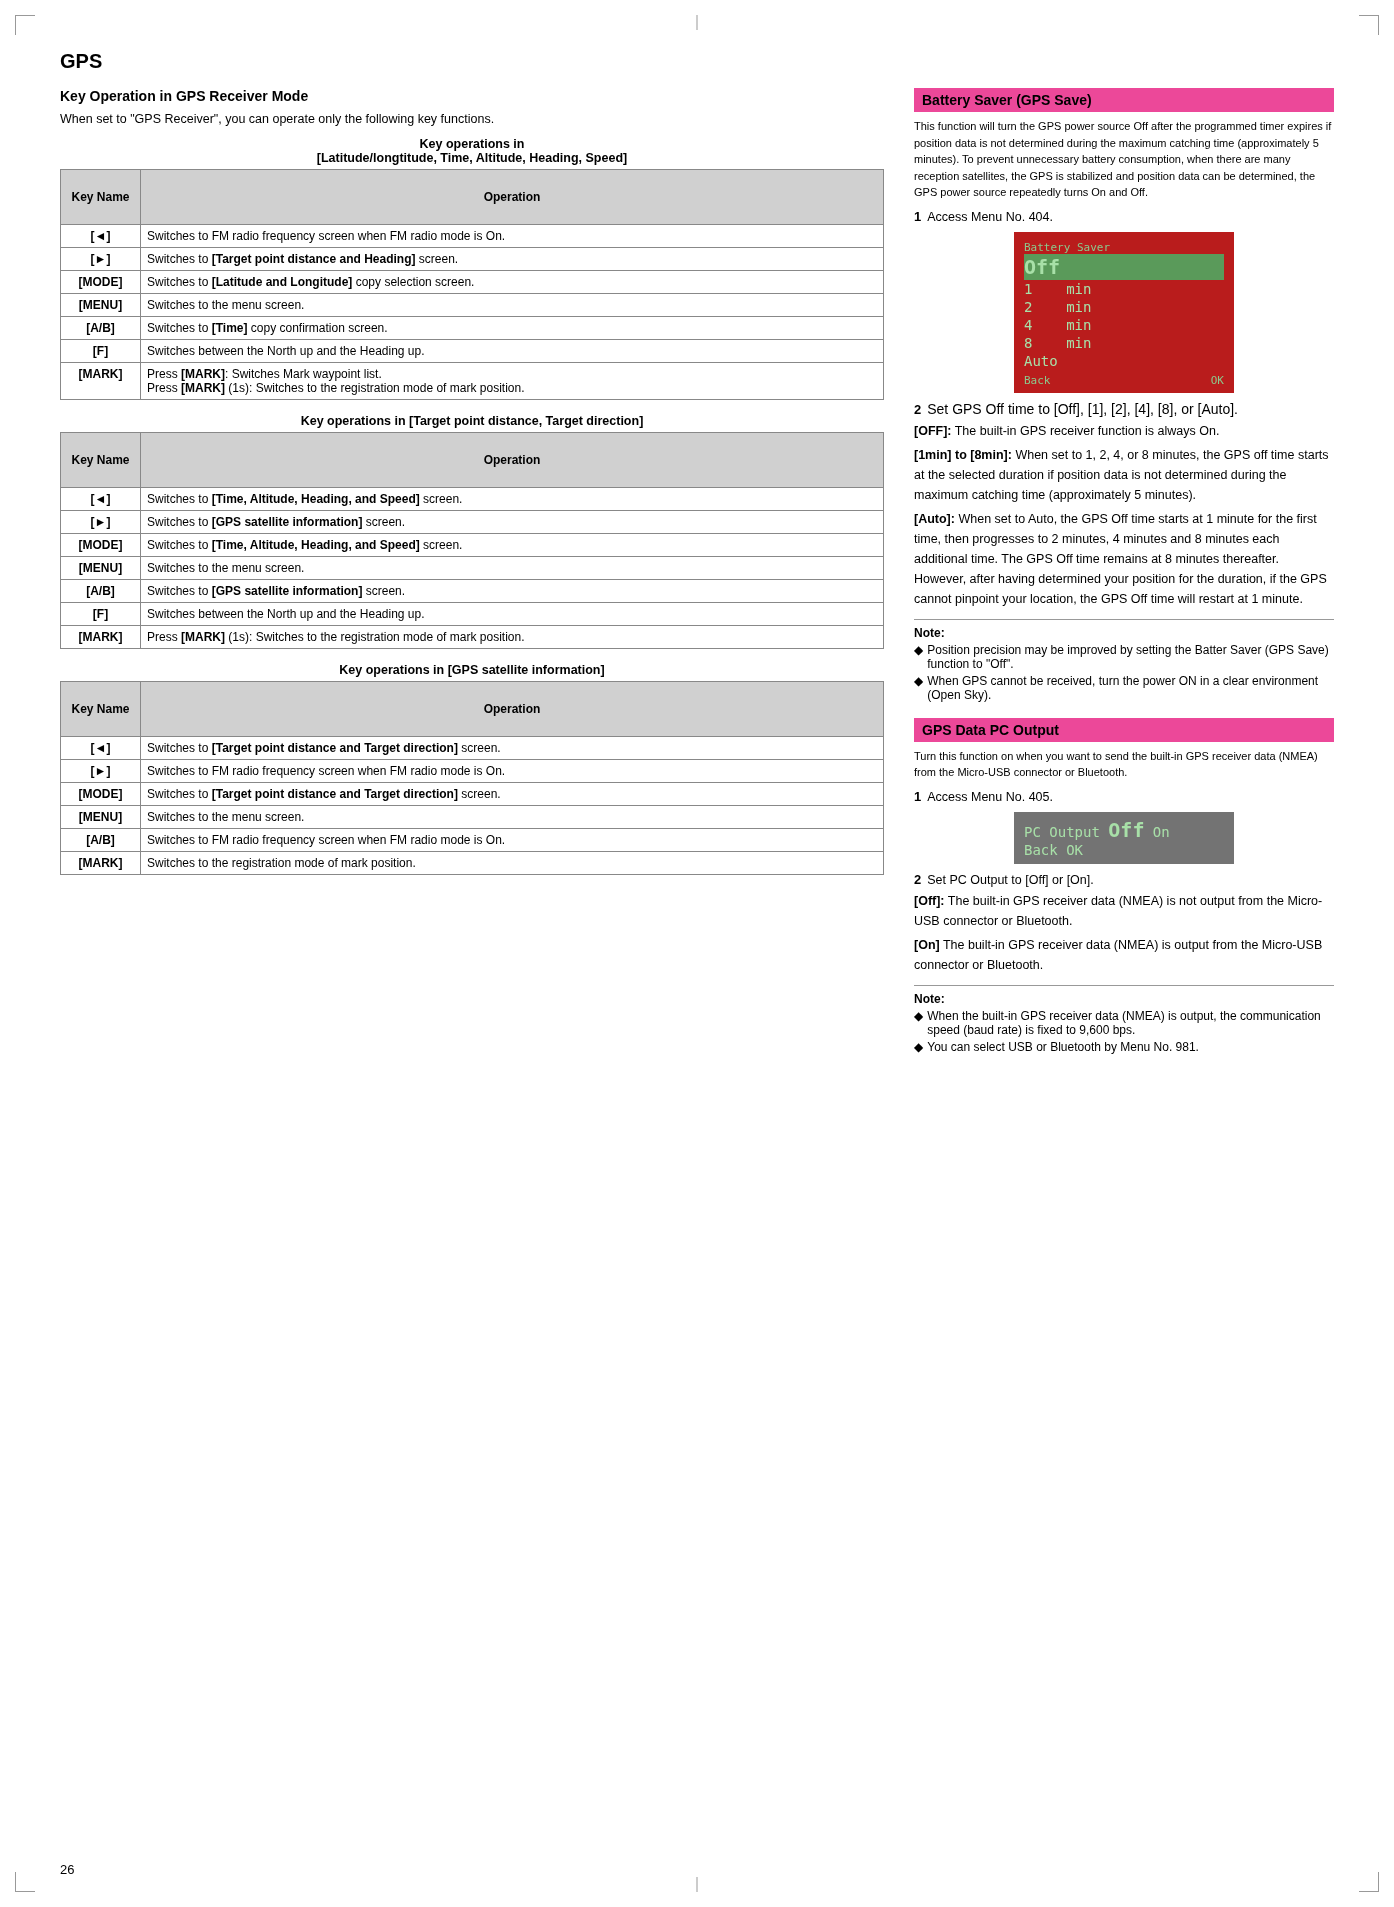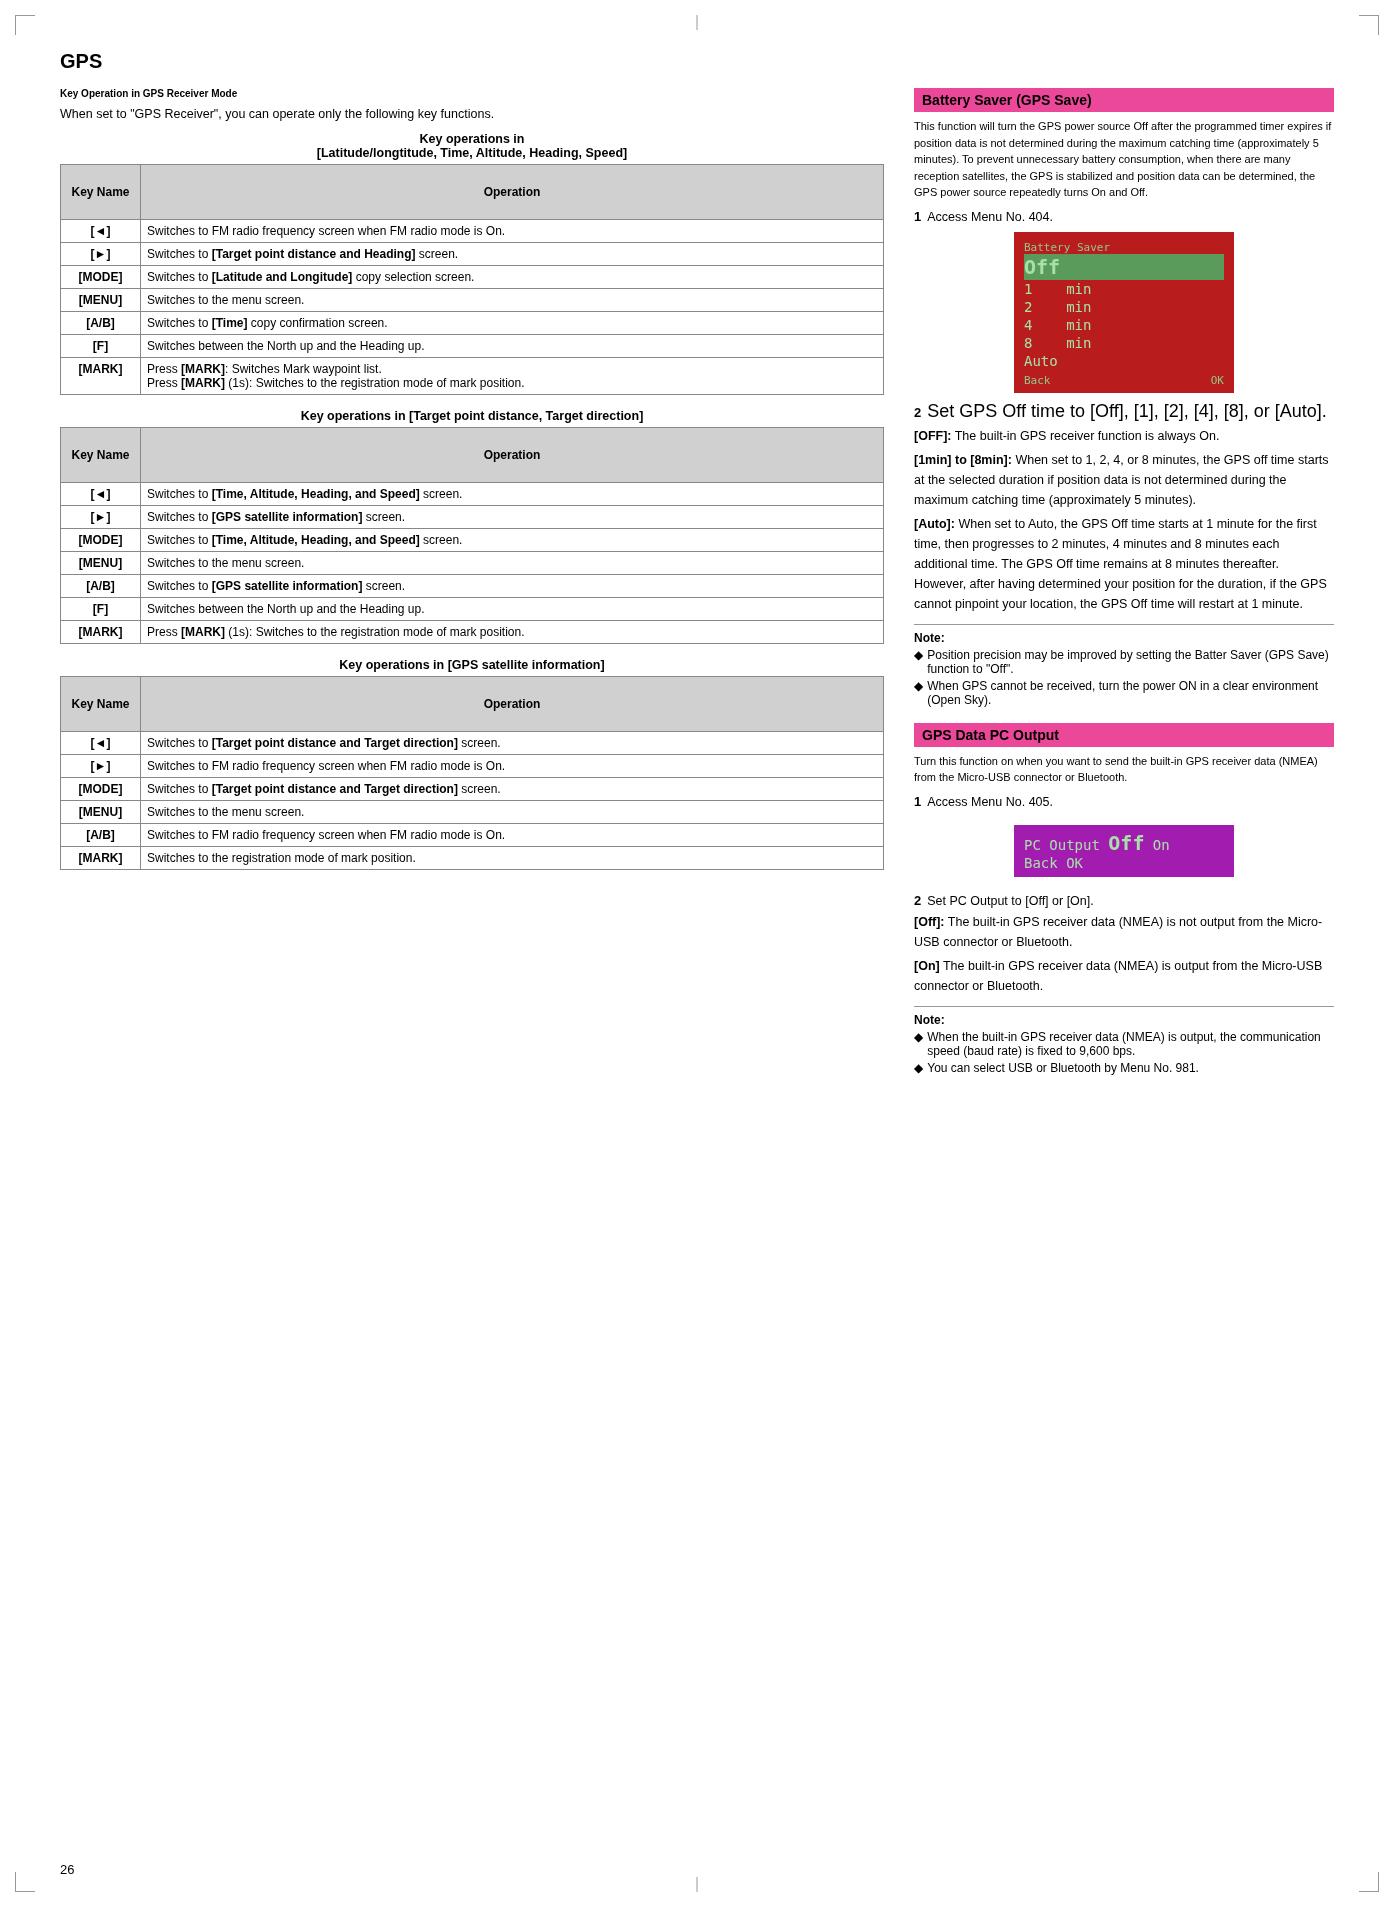--- a/index.html
+++ b/index.html
@@ -57,21 +57,21 @@
     .col-left {
       flex: 1;
       min-width: 0;
     }
     .col-right {
       width: 420px;
       flex-shrink: 0;
     }
 
     .section-title {
-      font-size: 10px;
+      font-size: 14px;
       font-weight: bold;
       margin-bottom: 6px;
     }
     .section-intro {
       font-size: 12.5px;
       margin-bottom: 8px;
       line-height: 1.5;
     }
 
     .table-header-text {
@@ -169,26 +169,26 @@
     }
     .note-title { font-weight: bold; margin-bottom: 3px; }
     .note-item {
       display: flex;
       gap: 4px;
       margin-bottom: 3px;
     }
     .note-bullet { flex-shrink: 0; }
 
     .pc-output-screen {
-      background: #a21caf;
+      background: #737373;
       color: #a8e0a8;
       font-family: monospace;
       font-size: 14px;
       padding: 6px 10px;
-      margin: 16px auto;
+      margin: 8px auto;
       width: 220px;
       display: block;
     }
   </style>
 </head>
 <body>
 
 <div class="corner-mark corner-tl"></div>
 <div class="corner-mark corner-tr"></div>
 <div class="corner-mark corner-bl"></div>
@@ -345,21 +345,21 @@
       <span class="lcd-item">8 &nbsp;&nbsp;&nbsp;min</span>
       <span class="lcd-item">Auto</span>
       <div class="lcd-footer">
         <span>Back</span>
         <span>OK</span>
       </div>
     </div>
 
     <div style="display:flex; align-items:baseline; gap:6px; margin-top:8px; margin-bottom:4px;">
       <span style="font-weight:bold; font-size:13px;">2</span>
-      <span style="font-size:18px;">Set GPS Off time to [Off], [1], [2], [4], [8], or [Auto].</span>
+      <span style="font-size:14px;">Set GPS Off time to [Off], [1], [2], [4], [8], or [Auto].</span>
     </div>
 
     <div class="step-text">
       <p><b>[OFF]:</b> <span>The built-in GPS receiver function is always On.</span></p>
       <p><b>[1min] to [8min]:</b> <span>When set to 1, 2, 4, or 8 minutes, the GPS off time starts at the selected duration if position data is not determined during the maximum catching time (approximately 5 minutes).</span></p>
       <p><b>[Auto]:</b> <span>When set to Auto, the GPS Off time starts at 1 minute for the first time, then progresses to 2 minutes, 4 minutes and 8 minutes each additional time. The GPS Off time remains at 8 minutes thereafter. However, after having determined your position for the duration, if the GPS cannot pinpoint your location, the GPS Off time will restart at 1 minute.</span></p>
     </div>
 
     <div class="note-section">
       <div class="note-title">Note:</div>

